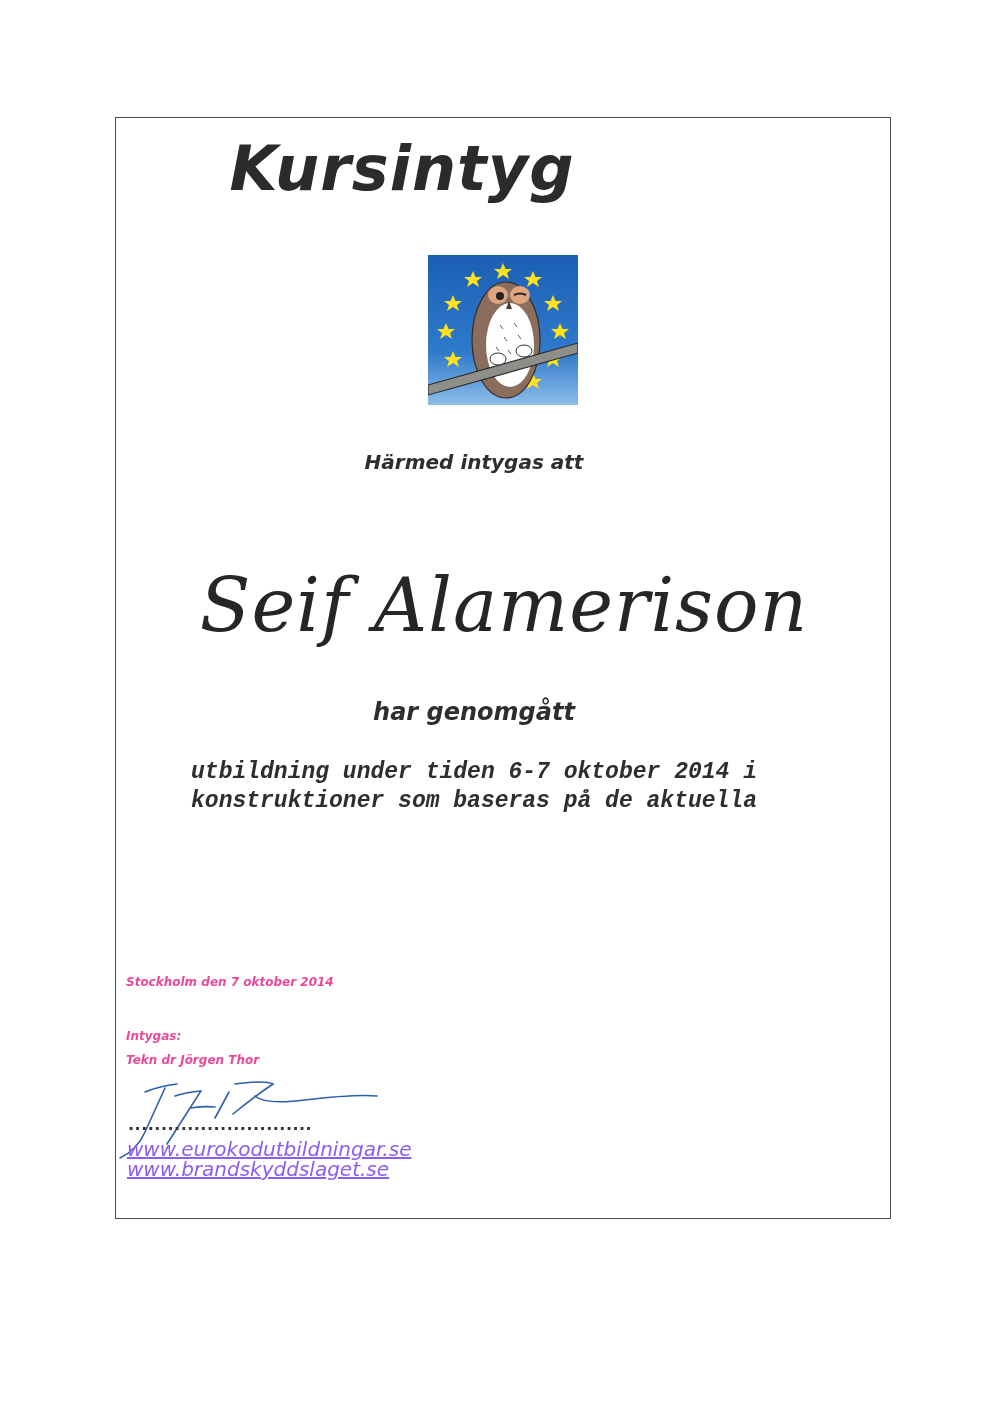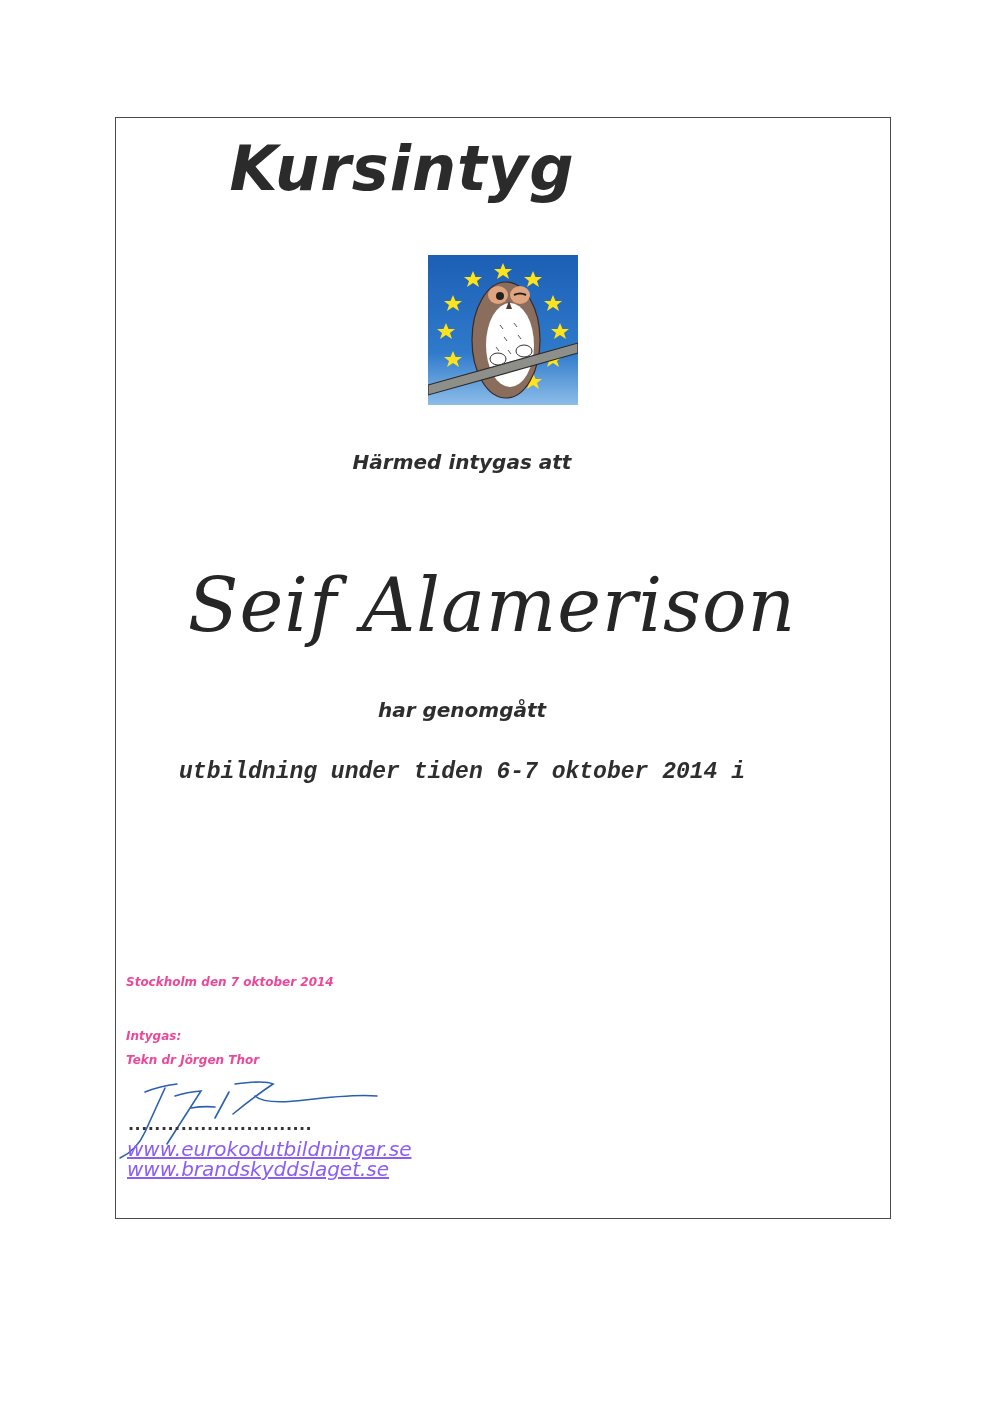--- a/index.html
+++ b/index.html
@@ -1,23 +1,23 @@
 <!DOCTYPE html>
 <html><head>
 <meta charset="utf-8">
 <style>
   html, body { margin: 0; padding: 0; }
   body { width: 992px; height: 1404px; background: #ffffff; position: relative; overflow: hidden; font-family: "DejaVu Sans", sans-serif; color: #2a2a2a; }
   .frame { position: absolute; left: 115px; top: 117px; width: 776px; height: 1102px; border: 1.5px solid #4a4a4a; box-sizing: border-box; }
   .title { position: absolute; left: 0; width: 804px; top: 132px; text-align: center; font-family: "DejaVu Sans", sans-serif; font-weight: bold; font-style: italic; font-size: 62px; color: #2b2b2b; letter-spacing: 1px; }
   .logo { position: absolute; left: 428px; top: 255px; width: 150px; height: 150px; }
-  .center-text { position: absolute; left: 0; width: 924px; text-align: center; font-weight: bold; font-style: italic; color: #2e2e2e; }
+  .center-text { position: absolute; left: 12px; width: 924px; text-align: center; font-weight: bold; font-style: italic; color: #2e2e2e; }
   .intro { top: 450px; font-size: 20px; }
   .name { top: 562px; font-family: "DejaVu Serif", serif; font-style: italic; font-weight: normal; font-size: 74px; color: #262626; letter-spacing: 1px; margin-left: 30px; }
-  .passed { top: 698px; font-size: 20px; }
+  .passed { top: 698px; font-size: 24px; }
   .desc { top: 758px; font-size: 23px; line-height: 29px; }
   .desc div { white-space: nowrap; font-family: Liberation Mono, monospace; }
   .left-text { position: absolute; left: 126px; font-weight: bold; font-style: italic; font-size: 12px; color: #ec4899; margin-top: 20px; }
   .place-date { top: 955px; }
   .certified { top: 1004px; line-height: 24px; }
   .sig { position: absolute; left: 115px; top: 1070px; width: 280px; height: 90px; }
   .dots { position: absolute; left: 128px; top: 1115px; font-weight: bold; font-size: 16px; letter-spacing: 0.5px; color: #333; }
   .link { position: absolute; left: 127px; font-style: italic; font-size: 20px; color: #8b5cf6; text-decoration: underline; }
   .link1 { top: 1137px; }
   .link2 { top: 1157px; }
@@ -72,20 +72,21 @@
 </svg>
 
 <div class="center-text intro">Härmed intygas att</div>
 
 <div class="center-text name">Seif Alamerison</div>
 
 <div class="center-text passed">har genomgått</div>
 
 <div class="center-text desc">
   <div>utbildning under tiden 6-7 oktober 2014 i</div>
+  <div>konstruktioner som baseras på de aktuella</div>
 </div>
 
 <div class="left-text place-date">Stockholm den 7 oktober 2014</div>
 
 <div class="left-text certified">
   <div>Intygas:</div>
   <div>Tekn dr Jörgen Thor</div>
 </div>
 
 <svg class="sig" viewBox="0 0 280 90">

